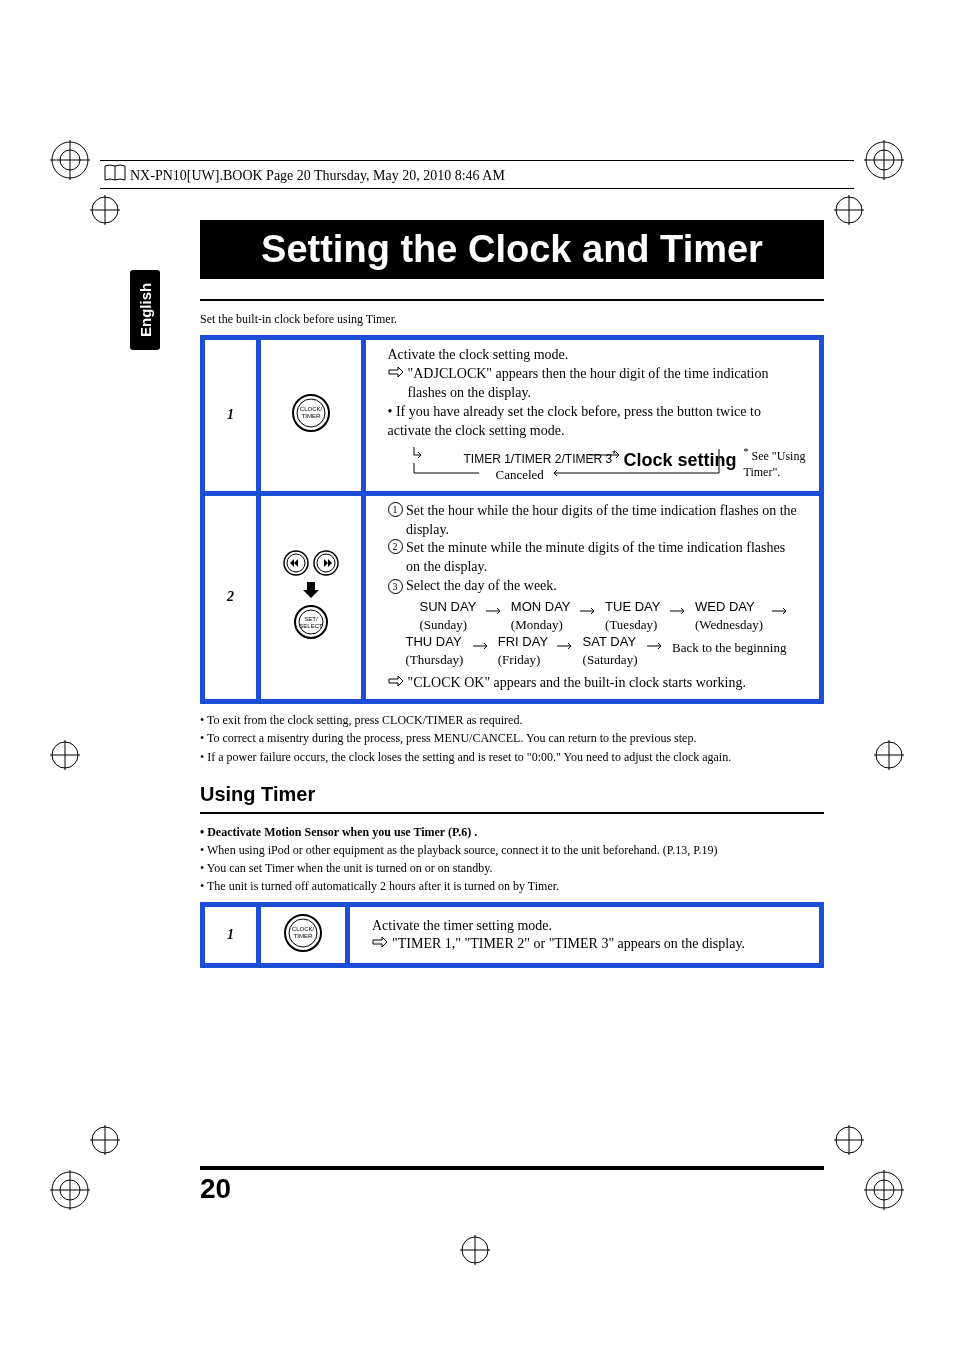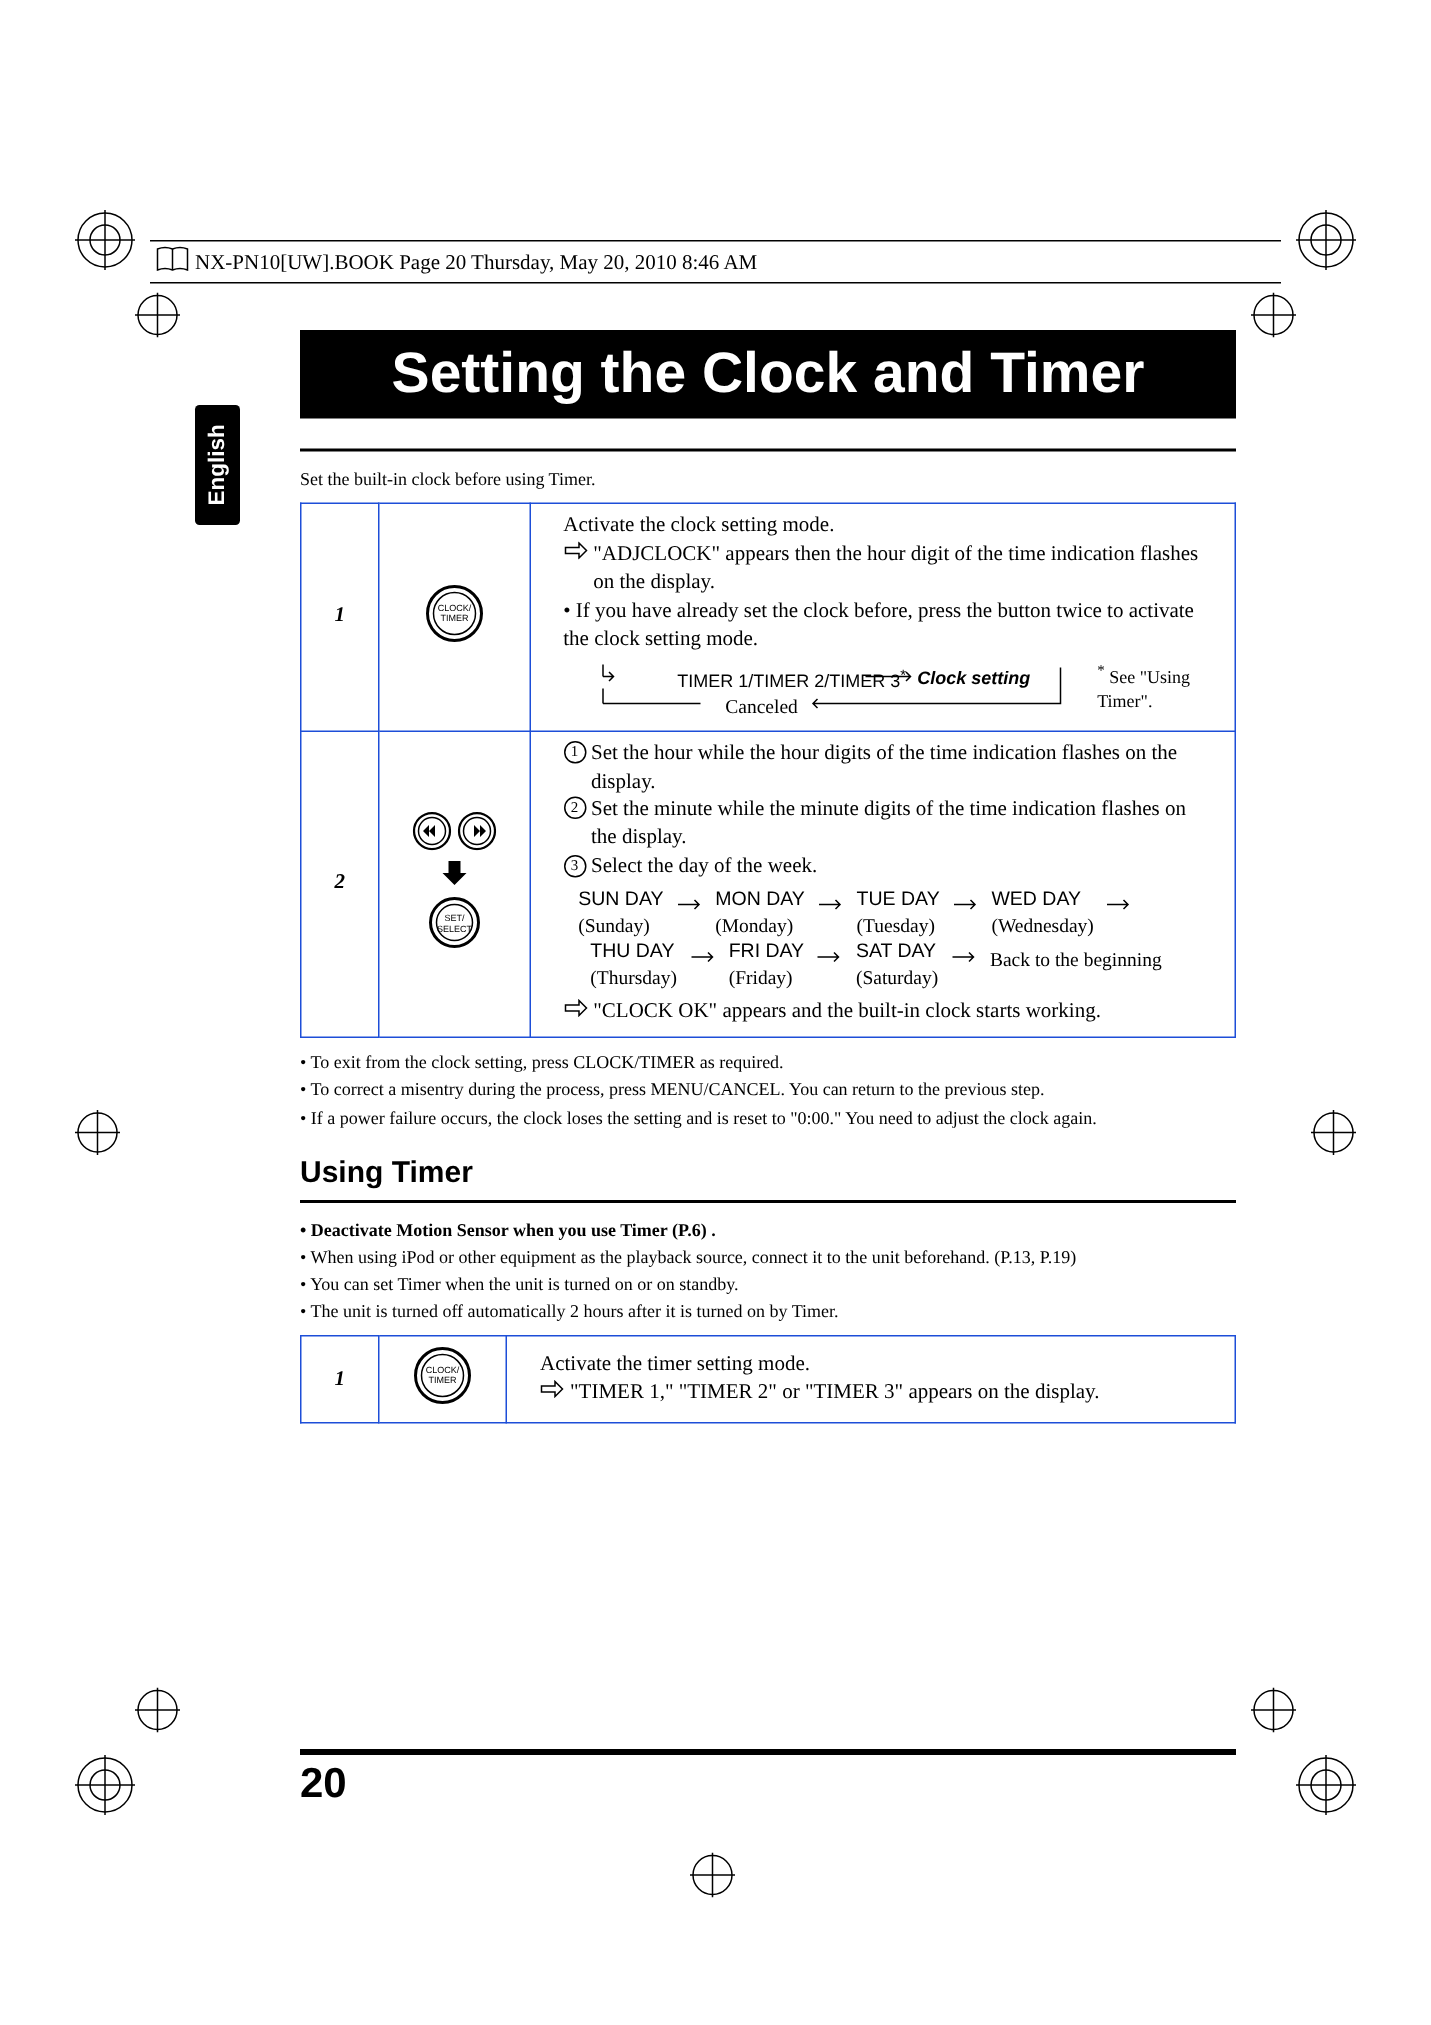--- a/index.html
+++ b/index.html
@@ -20,21 +20,21 @@
   
   .chapter-title { font-family: Arial, sans-serif; font-size: 38px; font-weight: bold; text-align: center; background: #000; color: #fff; padding: 8px 0; margin-bottom: 20px; }
   
   .section-title { font-family: Arial, sans-serif; font-size: 20px; font-weight: bold; margin-bottom: 6px; }
   .section-rule { height: 2px; background: #000; margin-bottom: 10px; }
   
   .body-text { font-size: 12px; line-height: 1.35; margin-bottom: 2px; }
   .bullet { margin-left: 0; }
   
   .step-table { border: 1px solid #000; width: 100%; margin-top: 8px; margin-bottom: 8px; border-collapse: collapse; }
-  .step-table td { border: 1px solid #1d4ed8; padding: 6px 22px; vertical-align: middle; font-size: 14px; }
+  .step-table td { border: 5px solid #1d4ed8; padding: 6px 22px; vertical-align: middle; font-size: 14px; }
   .step-num { font-family: "Times New Roman", serif; font-size: 40px; font-weight: bold; font-style: italic; width: 30px; text-align: center; vertical-align: middle; }
   .step-icon { width: 50px; text-align: center; vertical-align: middle; }
   .step-body { line-height: 1.35; }
   .circled { display: inline-block; border: 1px solid #000; border-radius: 50%; width: 15px; height: 15px; text-align: center; line-height: 13px; font-size: 10px; vertical-align: middle; }
   
   .page-num { position: absolute; left: 200px; bottom: 145px; font-family: Arial, sans-serif; font-size: 28px; font-weight: bold; }
   .page-rule { position: absolute; left: 200px; right: 130px; bottom: 180px; height: 4px; background: #000; }
   
   .day-flow { font-size: 13px; }
   .day-item { display: inline-block; text-align: left; vertical-align: top; }
@@ -177,21 +177,21 @@
         <div style="margin-left:16px; margin-top:4px; position:relative; height:40px;">
           <svg width="440" height="40" style="position:absolute;">
             <path d="M10 2 L10 10" stroke="#000" fill="none"></path>
             <path d="M10 10 L17 10 M14 7 L17 10 L14 13" stroke="#000" fill="none"></path>
             <path d="M185 10 L215 10 M212 7 L215 10 L212 13" stroke="#000" fill="none"></path>
             <path d="M315 4 L315 28 L150 28 M153 25 L150 28 L153 31" stroke="#000" fill="none"></path>
             <path d="M10 28 L10 18" stroke="#000" fill="none"></path>
             <path d="M10 28 L75 28" stroke="#000" fill="none"></path>
           </svg>
           <span class="sans" style="position:absolute; left:20px; top:3px; font-size:12px;margin-left:40px;"><span>TIMER 1/TIMER 2/TIMER 3</span><sup>*</sup></span>
-          <span class="sans bold" style="position:absolute; left:220px; top:3px; font-size:12px;font-style:italic;">Clock setting</span>
+          <span class="sans bold" style="position:absolute; left:220px; top:3px; font-size:18px;">Clock setting</span>
           <span style="position:absolute; left:92px; top:21px; font-size:13px;">Canceled</span>
           <span style="position:absolute; left:340px; top:0px; font-size:12px; width:80px;"><sup>*</sup> <span>See "Using Timer".</span></span>
         </div>
       </td>
     </tr>
     <tr>
       <td class="step-num">2</td>
       <td class="step-icon">
         <div style="white-space:nowrap;">
           <svg width="26" height="26">
@@ -214,21 +214,21 @@
                 <circle cx="18" cy="18" r="12" fill="none" stroke="#000"></circle>
                 <text x="18" y="17" text-anchor="middle" font-size="6" font-family="Arial">SET/</text>
                 <text x="18" y="24" text-anchor="middle" font-size="6" font-family="Arial">SELECT</text>
               </svg>
         </div>
       </td>
       <td class="step-body">
         <div style="display:flex;"><span class="circled">1</span>&nbsp;<span style="flex:1;">Set the hour while the hour digits of the time indication flashes on the display.</span></div>
         <div style="display:flex;"><span class="circled">2</span>&nbsp;<span style="flex:1;">Set the minute while the minute digits of the time indication flashes on the display.</span></div>
         <div><span class="circled">3</span>&nbsp;<span>Select the day of the week.</span></div>
-        <div class="day-flow" style="margin-left:10px; margin-top:2px;">
+        <div class="day-flow" style="margin-left:32px; margin-top:2px;">
           <span class="day-item"><span class="sans">SUN DAY</span><br><span>(Sunday)</span></span>
           <span class="day-arrow"><svg width="20" height="10">
                   <path d="M2 5 L16 5 M13 2 L16 5 L13 8" fill="none" stroke="#000"></path>
                 </svg></span>
           <span class="day-item"><span class="sans">MON DAY</span><br><span>(Monday)</span></span>
           <span class="day-arrow"><svg width="20" height="10">
                   <path d="M2 5 L16 5 M13 2 L16 5 L13 8" fill="none" stroke="#000"></path>
                 </svg></span>
           <span class="day-item"><span class="sans">TUE DAY</span><br><span>(Tuesday)</span></span>
           <span class="day-arrow"><svg width="20" height="10">

